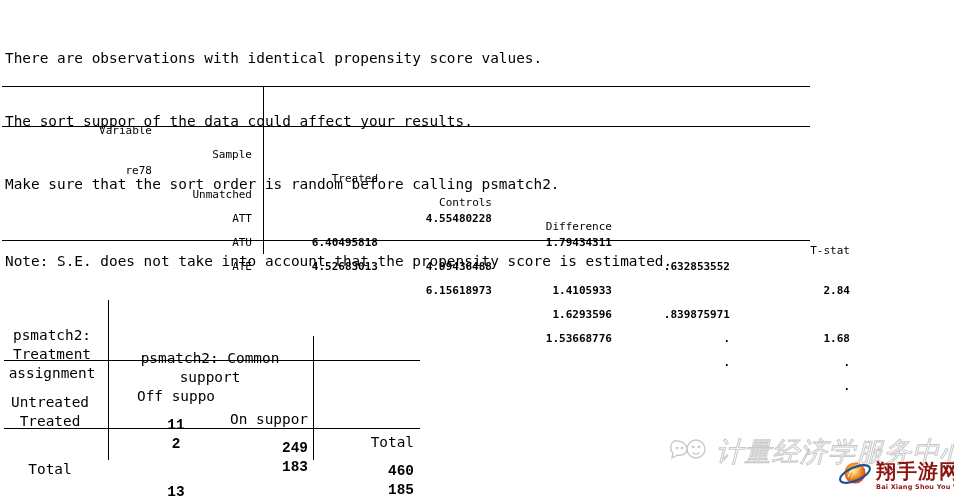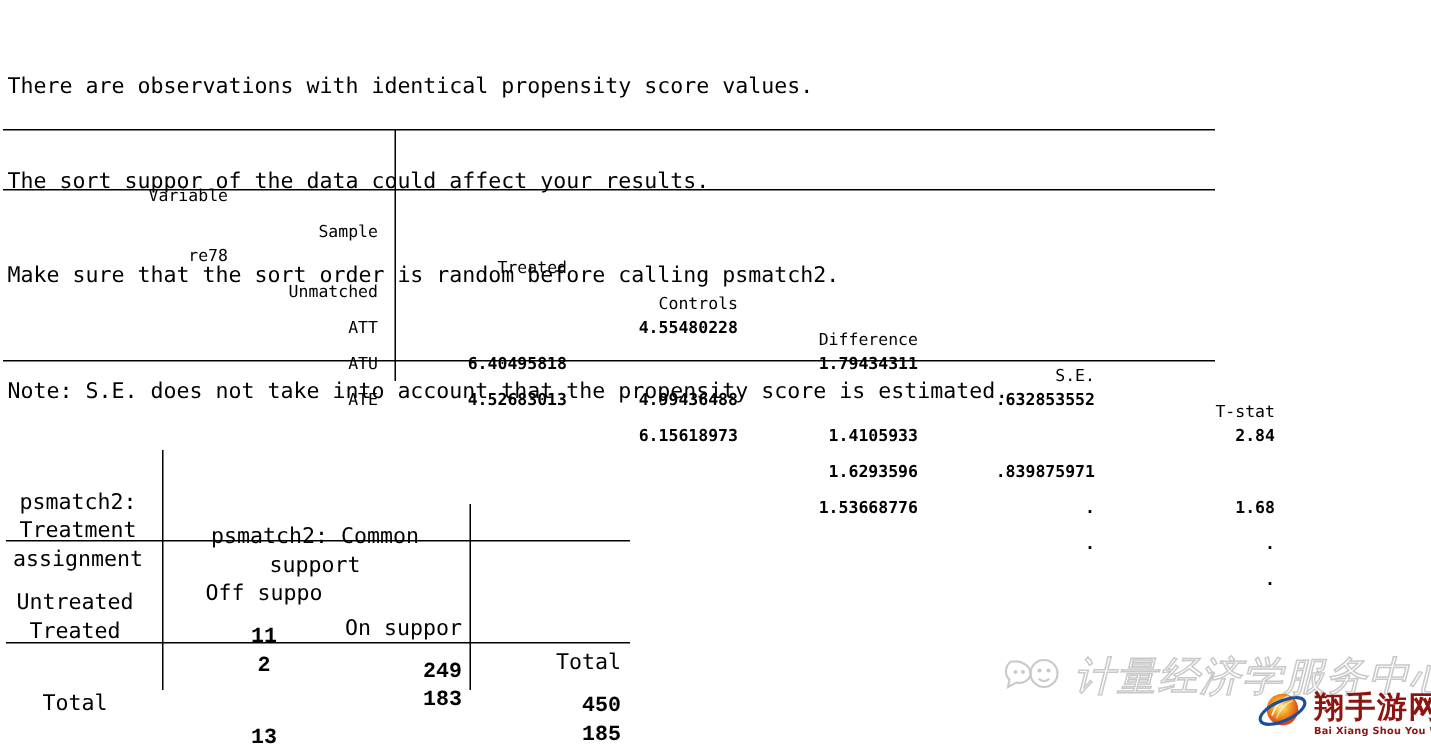--- a/index.html
+++ b/index.html
@@ -243,21 +243,20 @@
     <div class="rule r-head"></div>
     <div class="rule r-bot"></div>
     <div class="vrule1"></div>
 
     <div class="t1row head">
       <span class="cell c-var">Variable</span>
       <span class="cell c-sample">Sample</span>
       <span class="cell c-treat">Treated</span>
       <span class="cell c-ctrl">Controls</span>
       <span class="cell c-diff">Difference</span>
-      <span class="cell c-se">S.E.</span>
       <span class="cell c-tstat">T-stat</span>
     </div>
 
     <div class="t1row data d0">
       <span class="cell lbl c-var">re78</span>
       <span class="cell lbl c-sample">Unmatched</span>
       <span class="cell num c-ctrl">4.55480228</span>
       <span class="cell num c-diff">1.79434311</span>
       <span class="cell num c-se">.632853552</span>
       <span class="cell num c-tstat">2.84</span>
@@ -317,21 +316,21 @@
       <span class="c2-lbl-c">assignment</span>
       <span class="c2-off">Off suppo</span>
       <span class="c2-on">On suppor</span>
       <span class="c2-tot">Total</span>
     </div>
 
     <div class="t2row body b0">
       <span class="c2-lbl">Untreated</span>
       <span class="c2-off">11</span>
       <span class="c2-on">249</span>
-      <span class="c2-tot">450</span>
+      <span class="c2-tot">460</span>
     </div>
 
     <div class="t2row body b1">
       <span class="c2-lbl">Treated</span>
       <span class="c2-off">2</span>
       <span class="c2-on">183</span>
       <span class="c2-tot">185</span>
     </div>
 
     <div class="t2row body tt">

